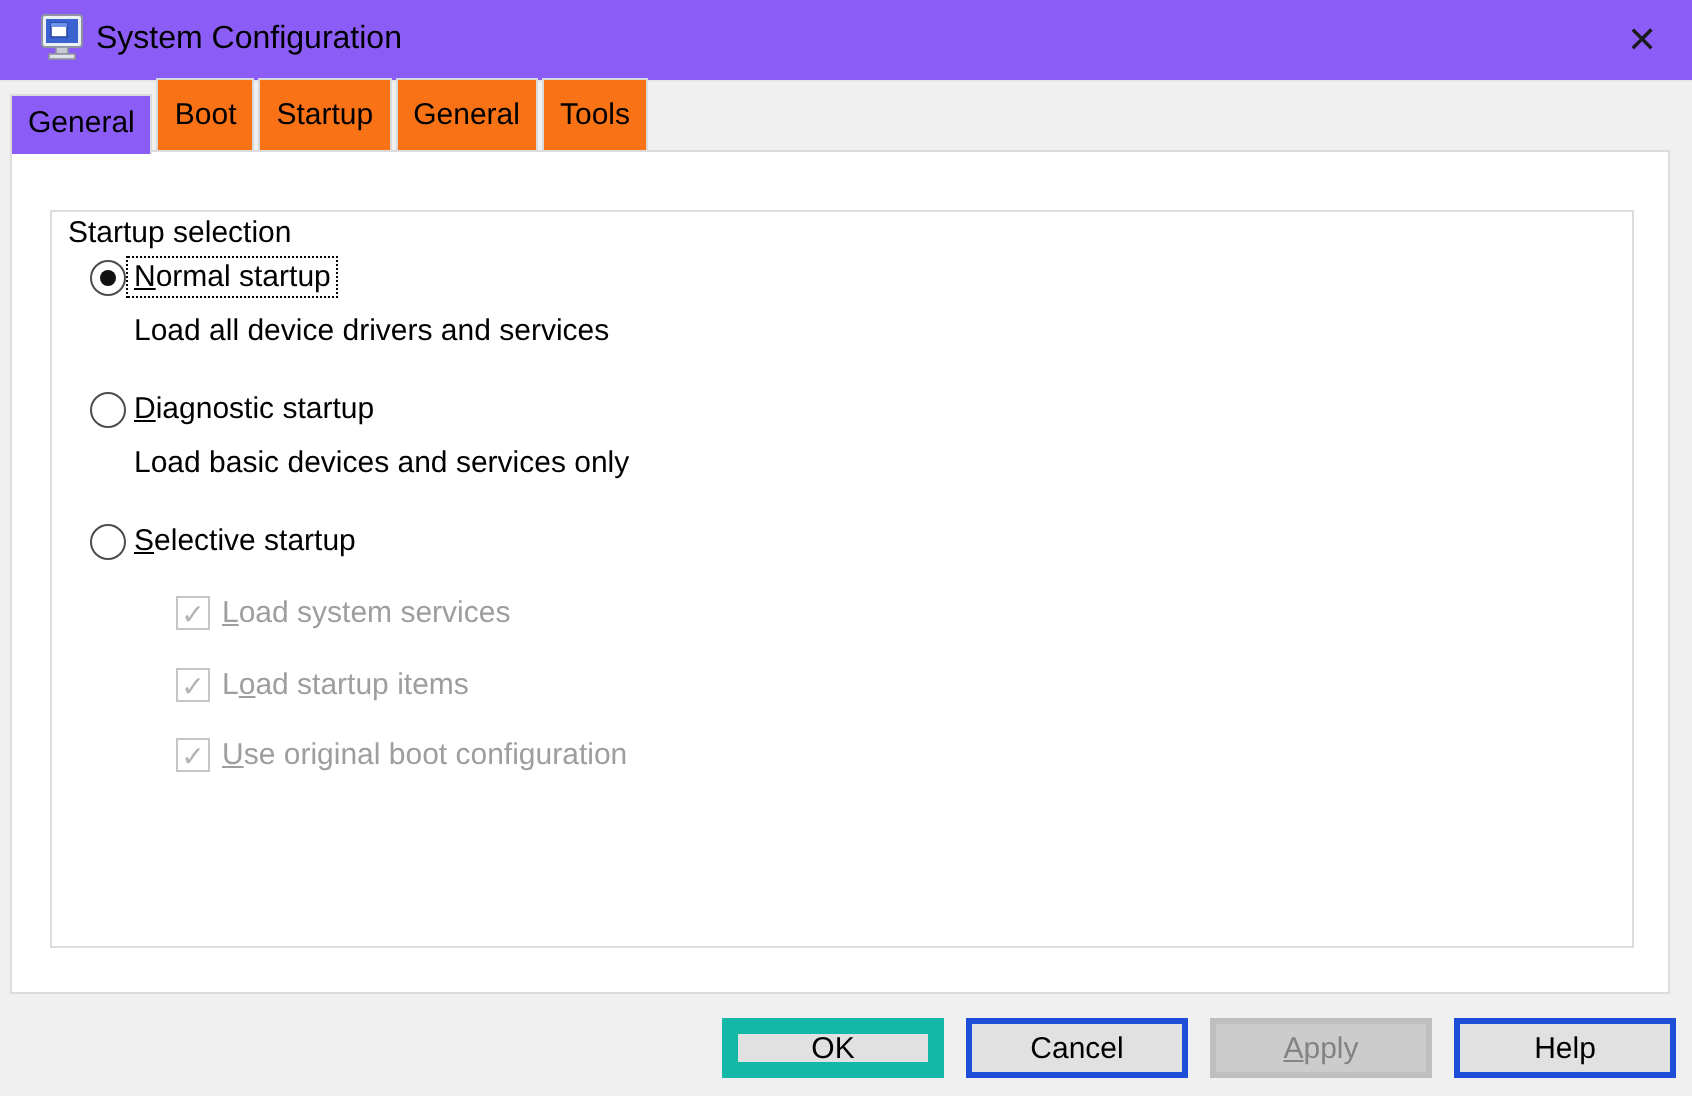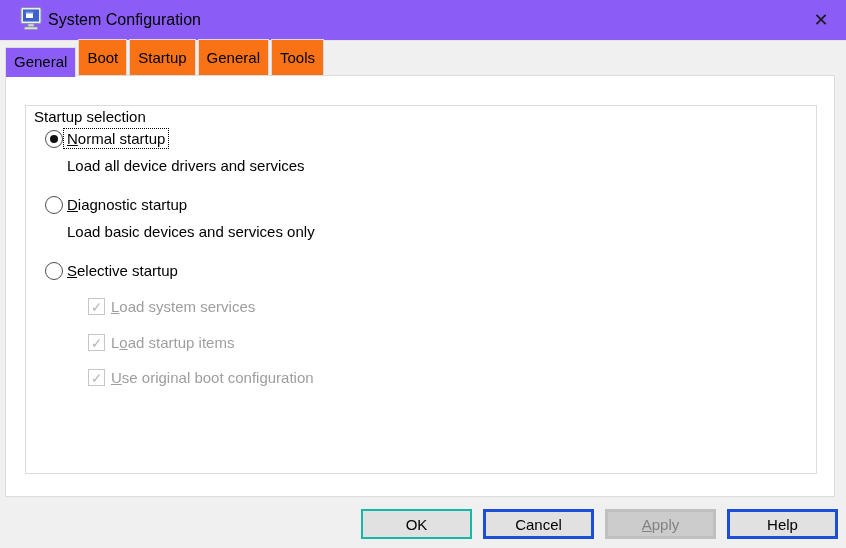--- a/index.html
+++ b/index.html
@@ -48,21 +48,21 @@
   .checkbox { position:absolute; width:17px; height:17px; box-sizing:border-box;
               border:1px solid #c6c6c6; background:#ffffff; z-index:4;
               display:flex; align-items:center; justify-content:center; }
   .checkbox .check { color:#b4b4b4; font-size:14px; line-height:14px; }
   .grayed { color:#9e9e9e; }
   
   .btn { position:absolute; top:509px; width:111px; height:30px; box-sizing:border-box;
          background:#e1e1e1; border:3px solid #1d4ed8;
          display:flex; align-items:center; justify-content:center;
          font-size:15px; cursor:pointer; white-space:nowrap; }
-  .btn.default { border:2px solid #14b8a6; }
+  .btn.default { border:8px solid #14b8a6; }
   .btn.disabled { background:#cccccc; border-color:#bfbfbf; color:#838383; cursor:default; }
 </style>
 </head>
 <body>
 
 <div class="titlebar">
   <span class="app-icon">
     <svg width="22" height="26" viewBox="0 0 22 26">
       <rect x="1" y="1.5" width="20" height="16" rx="1.5" fill="#eceff4" stroke="#8e93a3" stroke-width="1"></rect>
       <rect x="3" y="3.5" width="16" height="12" fill="#3a62d0"></rect>

